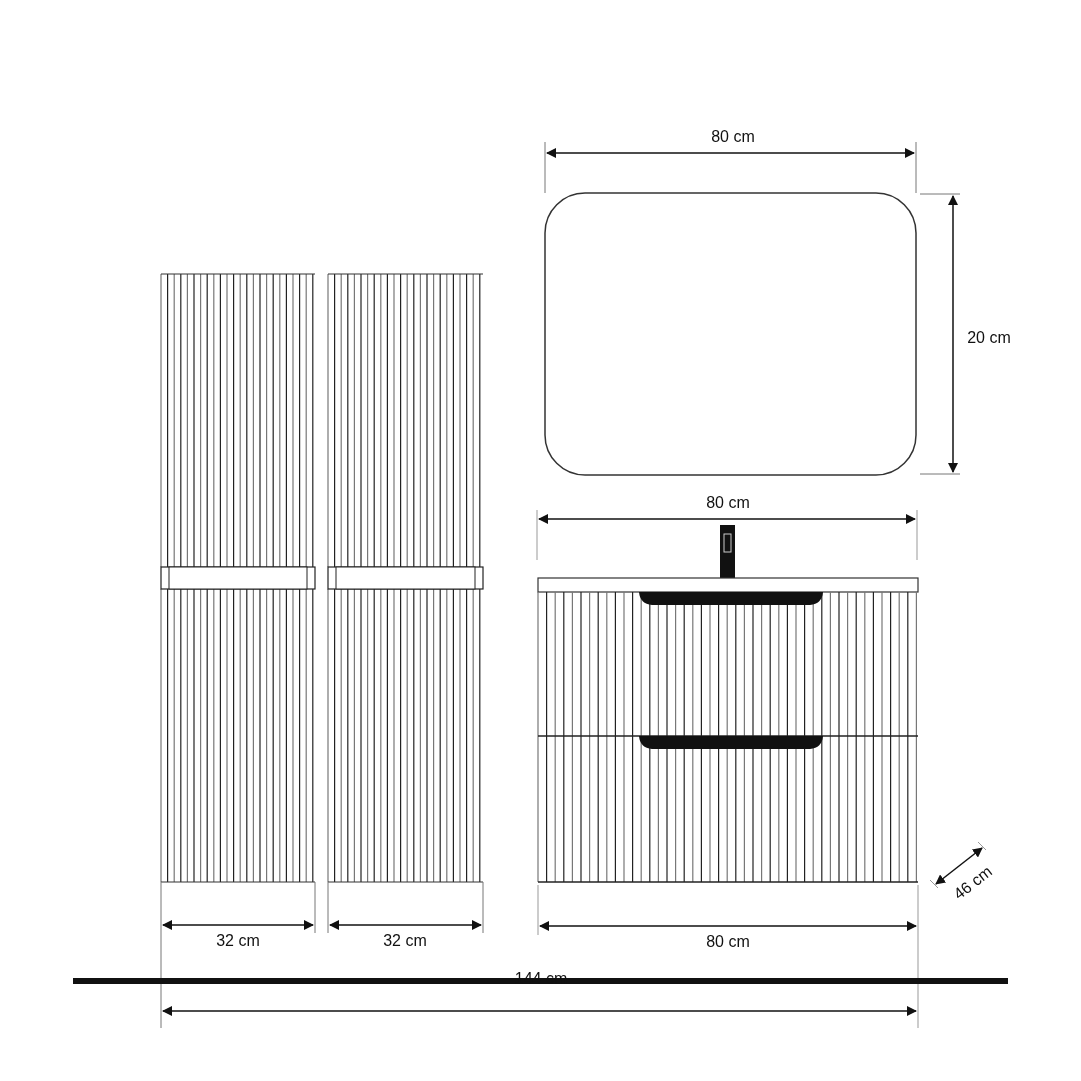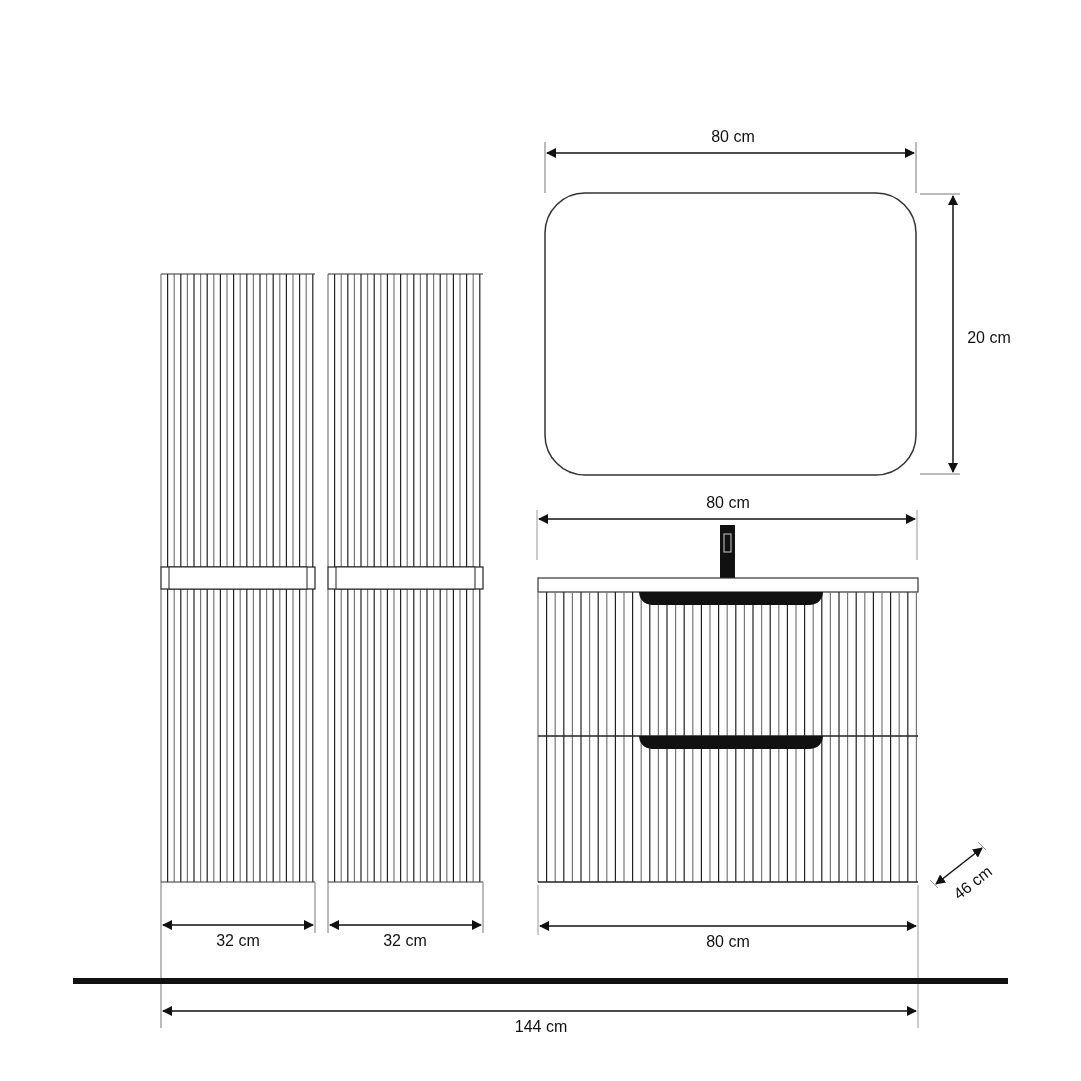--- a/index.html
+++ b/index.html
@@ -237,14 +237,14 @@
   </g>
 </svg>
 
 <div class="lbl" style="left:733px;top:137px">80 cm</div>
 <div class="lbl" style="left:989px;top:338px">20 cm</div>
 <div class="lbl" style="left:728px;top:503px">80 cm</div>
 <div class="lbl" style="left:728px;top:942px">80 cm</div>
 <div class="lbl rot" style="left:973px;top:883px">46 cm</div>
 <div class="lbl" style="left:238px;top:941px">32 cm</div>
 <div class="lbl" style="left:405px;top:941px">32 cm</div>
-<div class="lbl" style="left:541px;top:1027px">144 cm</div>
+<div class="lbl" style="left:541px;top:979px">144 cm</div>
 </div>
 
 </body></html>

